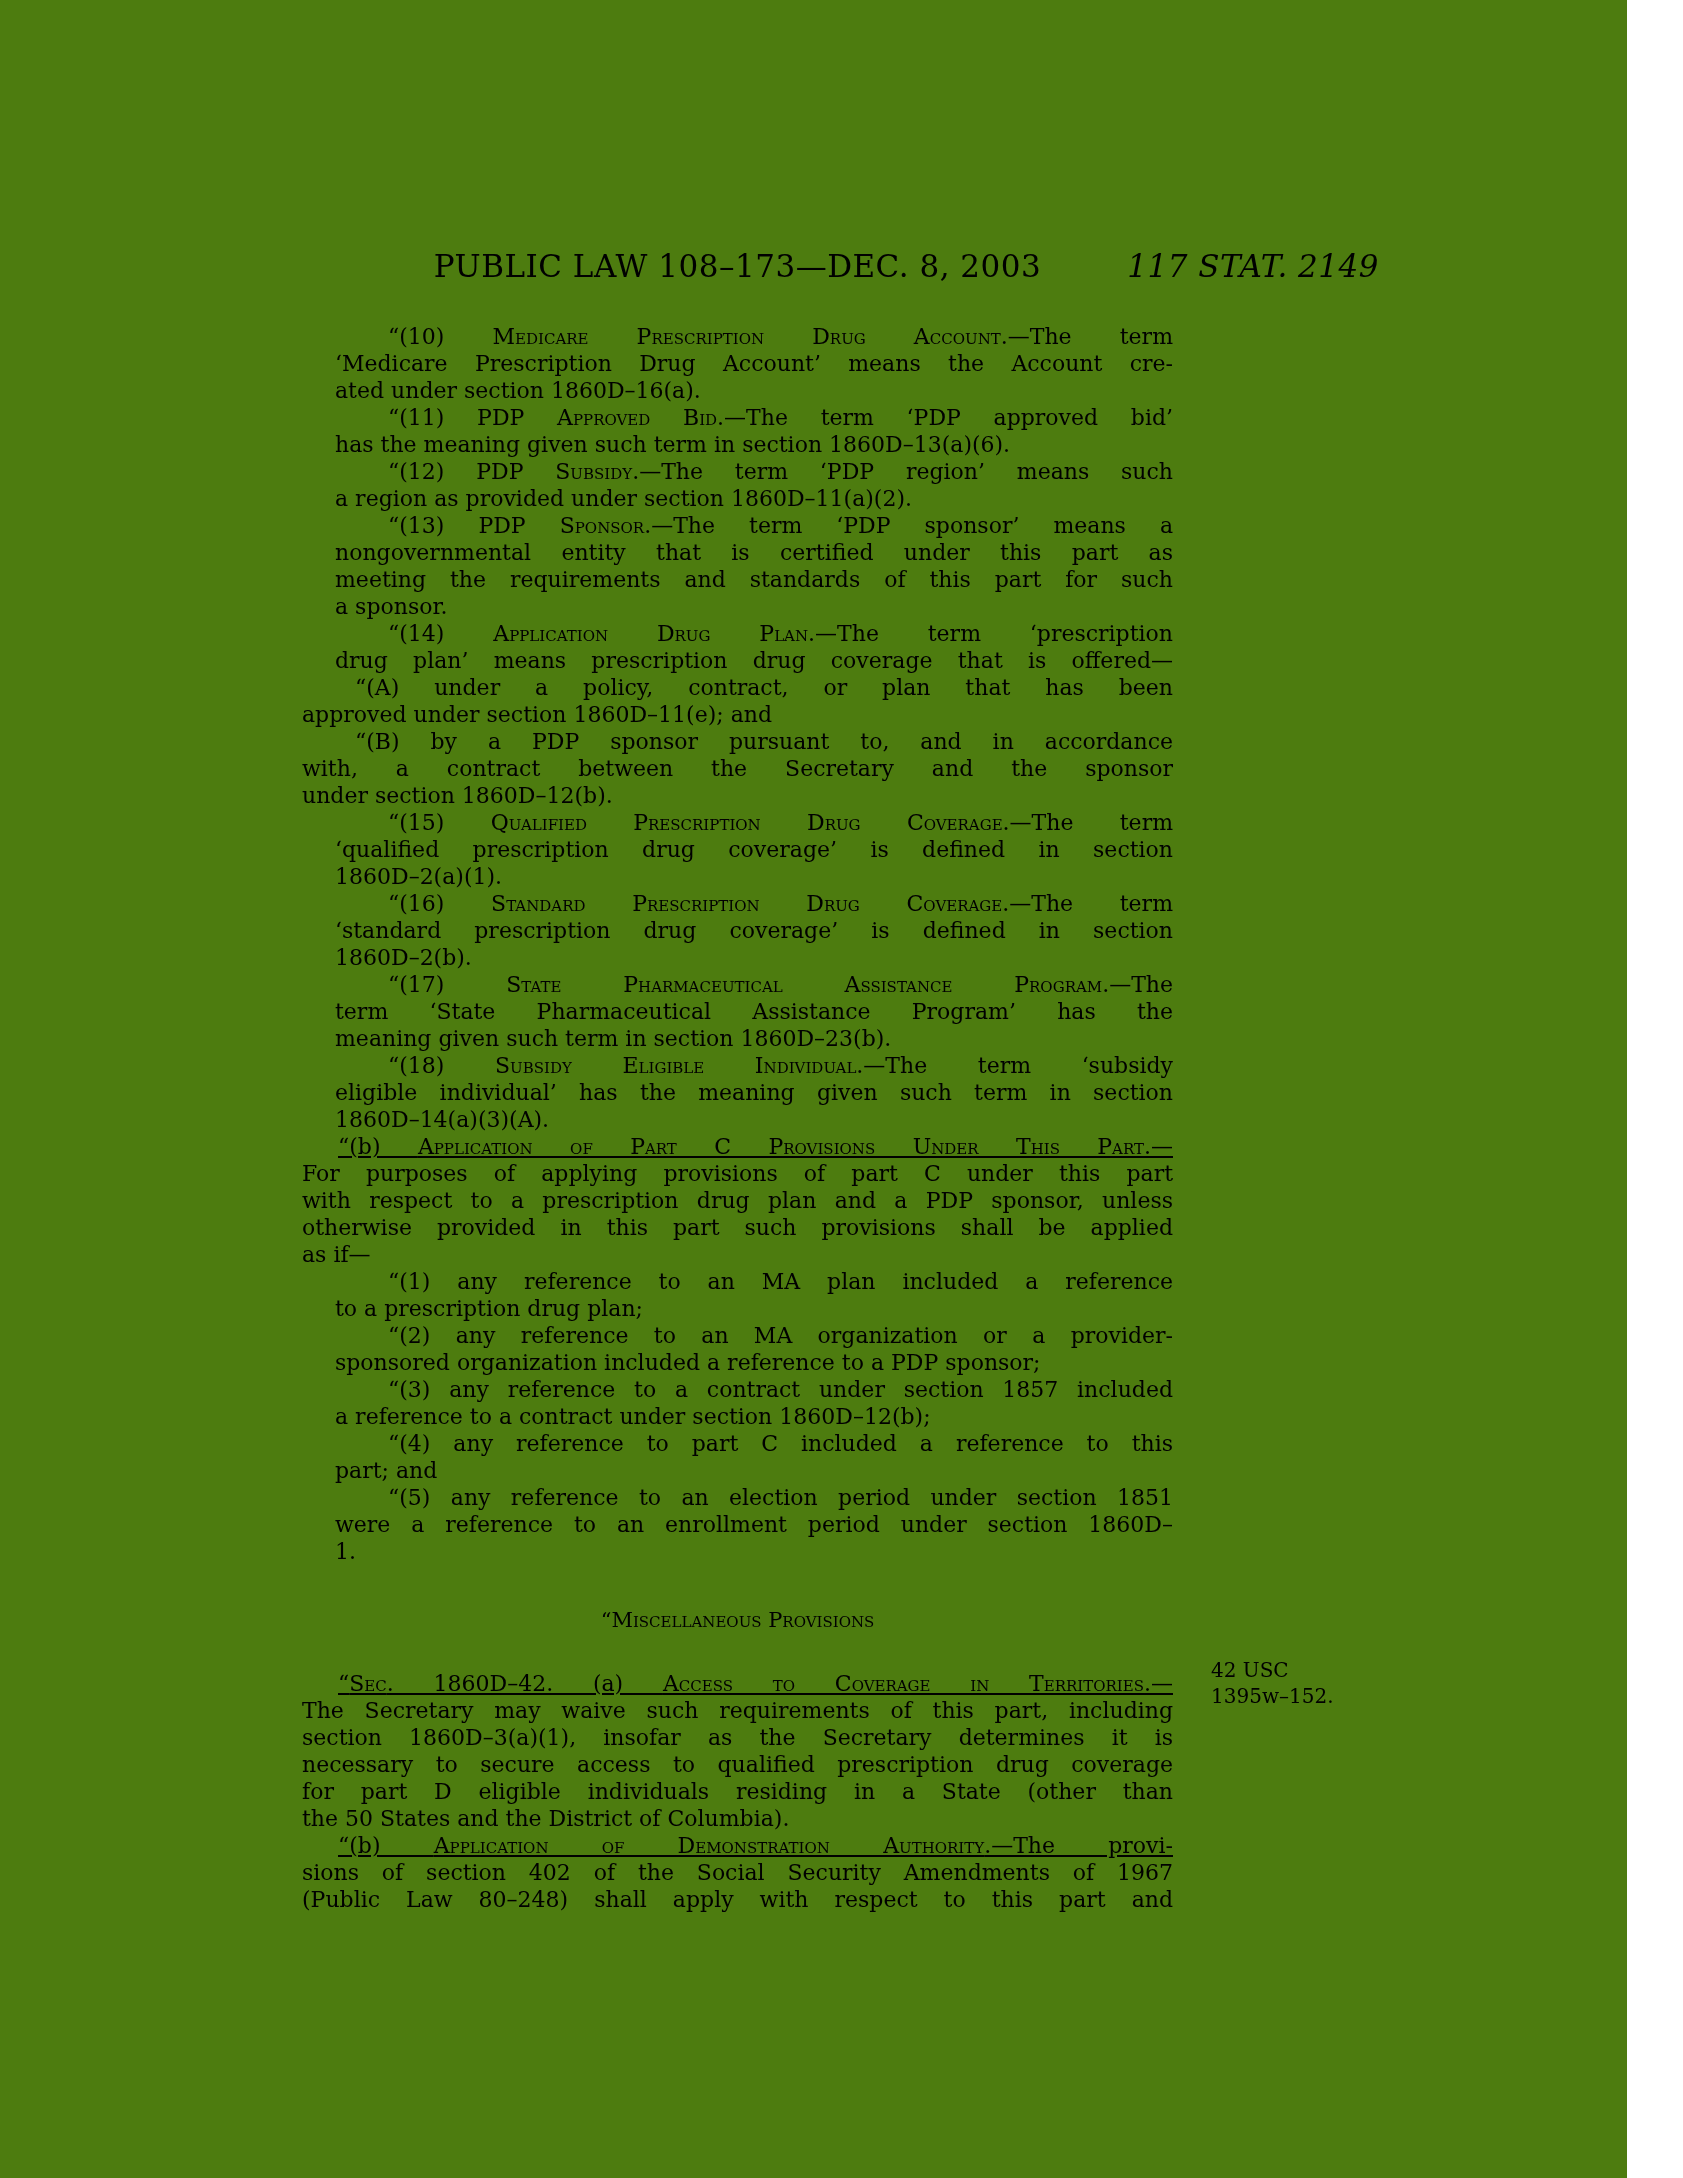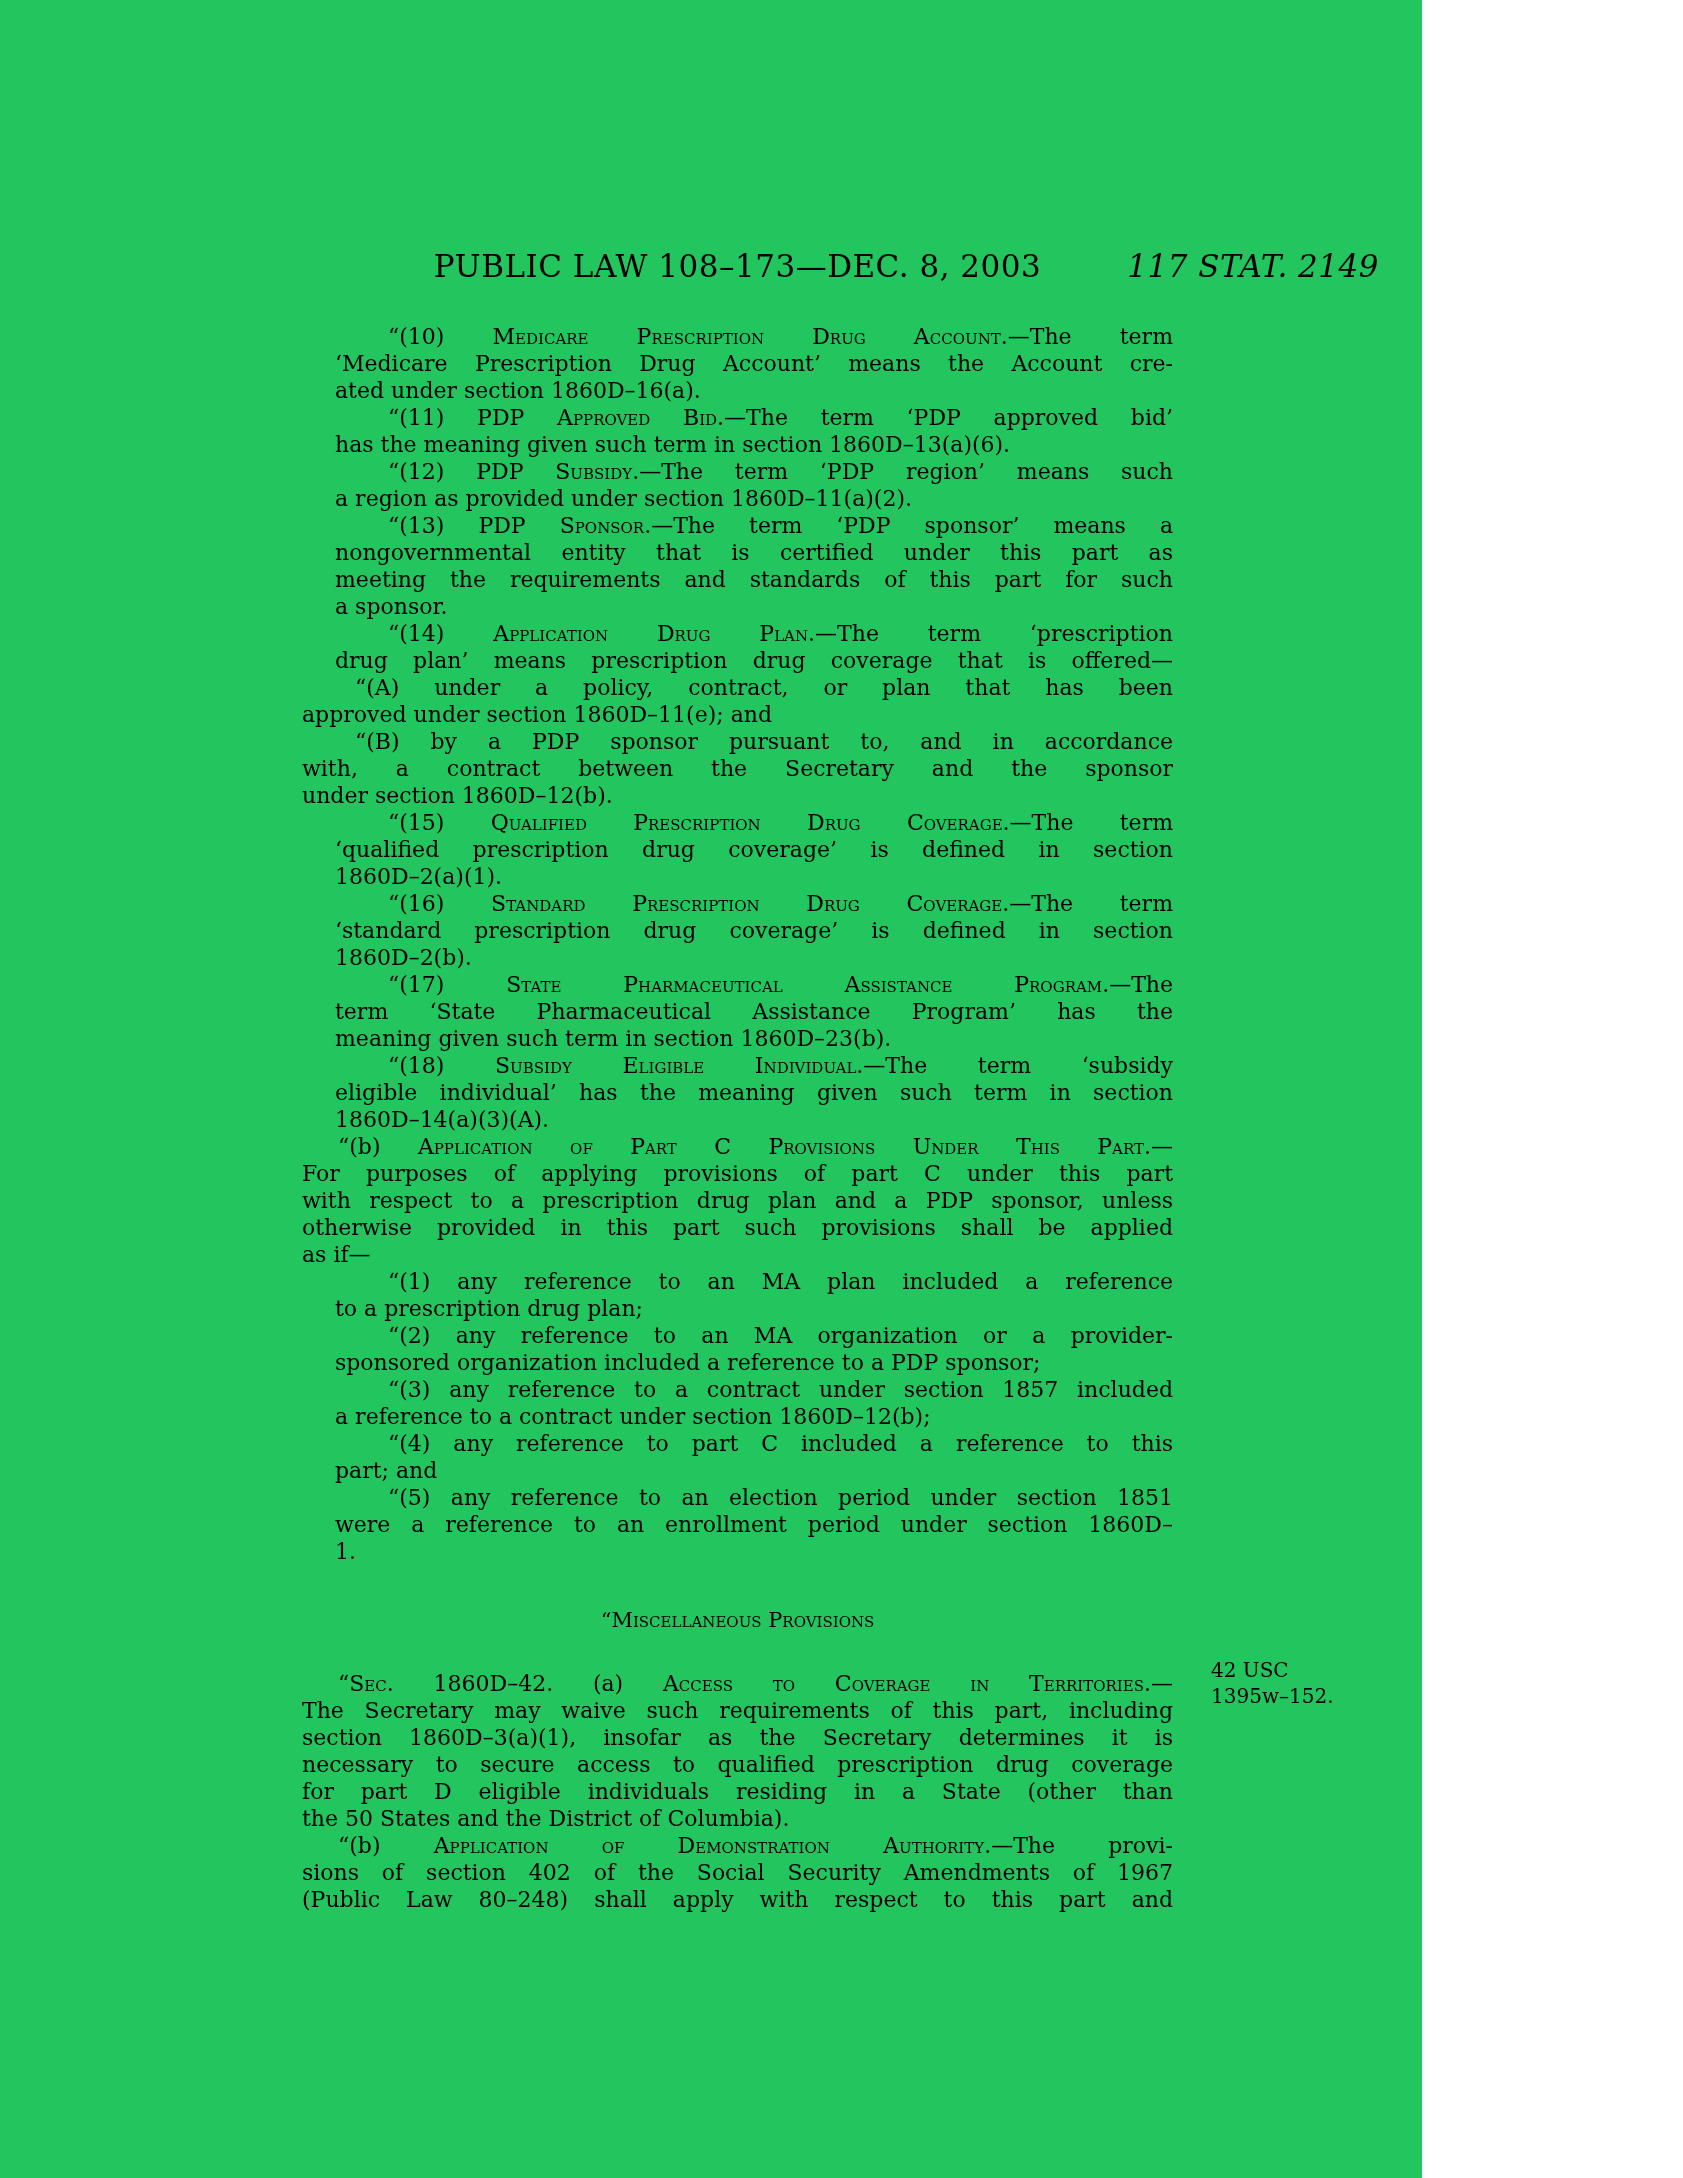--- a/index.html
+++ b/index.html
@@ -1,20 +1,20 @@
 <!DOCTYPE html>
 <html><head>
 <meta charset="utf-8">
 <style>
   html, body { margin: 0; padding: 0; background: #ffffff; }
   .page {
     position: relative;
-    width: 1422px;
+    width: 1627px;
     height: 2178px;
-    background: #22c55e;
+    background: #4d7c0f;
     color: #000000;
     font-family: "DejaVu Serif", serif;
     overflow: hidden;
   }
   .page-header {
     position: absolute;
     top: 248px;
     left: 302px;
     width: 1077px;
     height: 40px;
@@ -44,21 +44,21 @@
     line-height: 27px;
   }
   .para { margin: 0; }
   .line {
     text-align: justify;
     text-align-last: justify;
     height: 27px;
     overflow: hidden;
   }
   .line.last { text-align-last: left; }
-  .indent0 .line.first { text-indent: 36px; }
+  .indent0 .line.first { text-indent: 36px; text-decoration: underline; }
   .indent1 { margin-left: 33px; }
   .indent1 .line.first { text-indent: 53px; }
   .indent2 { }
   .indent2 .line.first { text-indent: 53px; }
   .sc { font-variant: small-caps; }
   .center-heading {
     text-align: center;
     font-size: 21px;
     height: 27px;
     margin-top: 42px;

